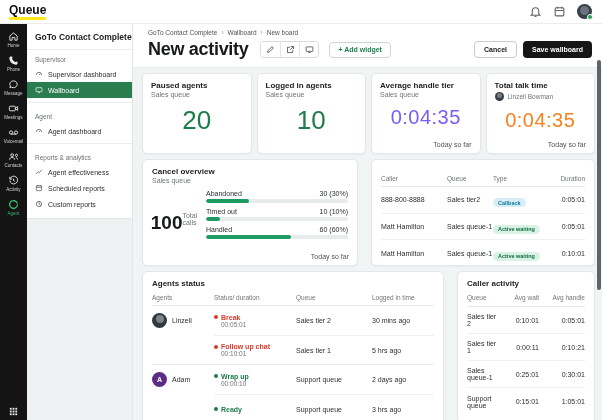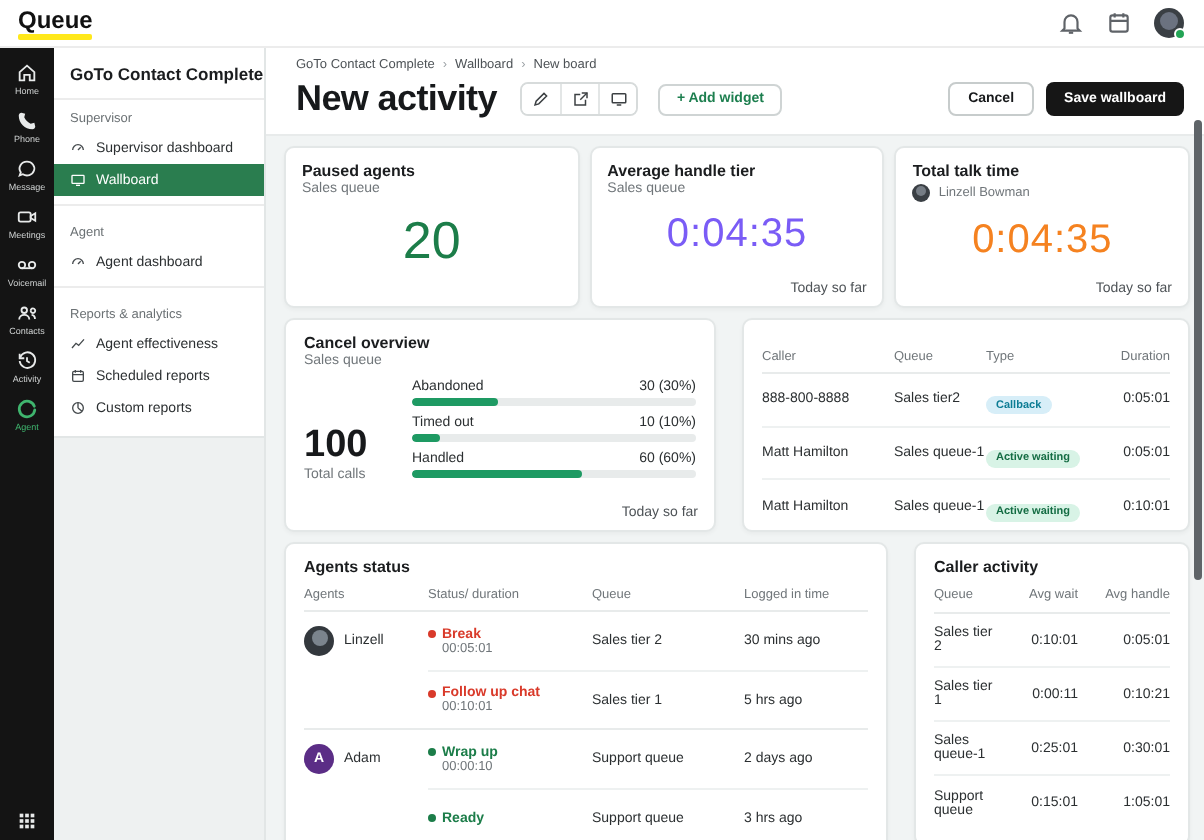--- a/index.html
+++ b/index.html
@@ -85,21 +85,21 @@
   .time-purple { color:#7a5cf6; }
   .time-orange { color:#f58220; }
   .person-row { display:flex; align-items:center; gap:4px; margin-top:2px; }
   .person-avatar { width:9px; height:9px; border-radius:50%; background:#3a3f44; position:relative; flex:0 0 auto; }
   .person-avatar::before { content:""; position:absolute; left:2px; top:1px; width:5px; height:5px; border-radius:50%; background:#767d85; }
   .person-name { font-size:6.5px; color:#70767a; }
 
   .row2 { display:flex; gap:13px; height:107px; flex:0 0 auto; }
   .qo-card { width:216px; flex:0 0 auto; padding:7px 9px; }
   .qo-body { display:flex; gap:10px; margin-top:6px; }
-  .qo-total { width:44px; flex:0 0 auto; display:flex; flex-direction:column; justify-content:center;
+  .qo-total { width:44px; flex:0 0 auto; display:flex; flex-direction:row; justify-content:center;
     align-items:flex-start; padding-top:22px; }
   .qo-total-num { font-size:19px; font-weight:bold; color:#17191b; }
   .qo-total-label { font-size:7px; color:#70767a; }
   .qo-bars { flex:1; display:flex; flex-direction:column; gap:5px; }
   .bar-row { }
   .bar-head { display:flex; justify-content:space-between; font-size:7px; color:#2b2f31; margin-bottom:2px; }
   .bar-track { height:4px; background:#e8ebeb; border-radius:2px; overflow:hidden; }
   .bar-fill { height:100%; background:#1e9a63; border-radius:2px; }
 
   .wc-card { flex:1; padding:7px 9px; }
@@ -367,20 +367,25 @@
 
       <div class="content">
 
         <div class="row1">
           <div class="card">
             <div class="w-title">Paused agents</div>
             <div class="w-sub">Sales queue</div>
             <div class="big-num">20</div>
           </div>
           <div class="card">
+            <div class="w-title">Logged in agents</div>
+            <div class="w-sub">Sales queue</div>
+            <div class="big-num">10</div>
+          </div>
+          <div class="card">
             <div class="w-title">Average handle tier</div>
             <div class="w-sub">Sales queue</div>
             <div class="big-time time-purple">0:04:35</div>
             <div class="w-footer">Today so far</div>
           </div>
           <div class="card">
             <div class="w-title">Total talk time</div>
             <div class="person-row">
               <span class="person-avatar"></span>
               <span class="person-name">Linzell Bowman</span>

